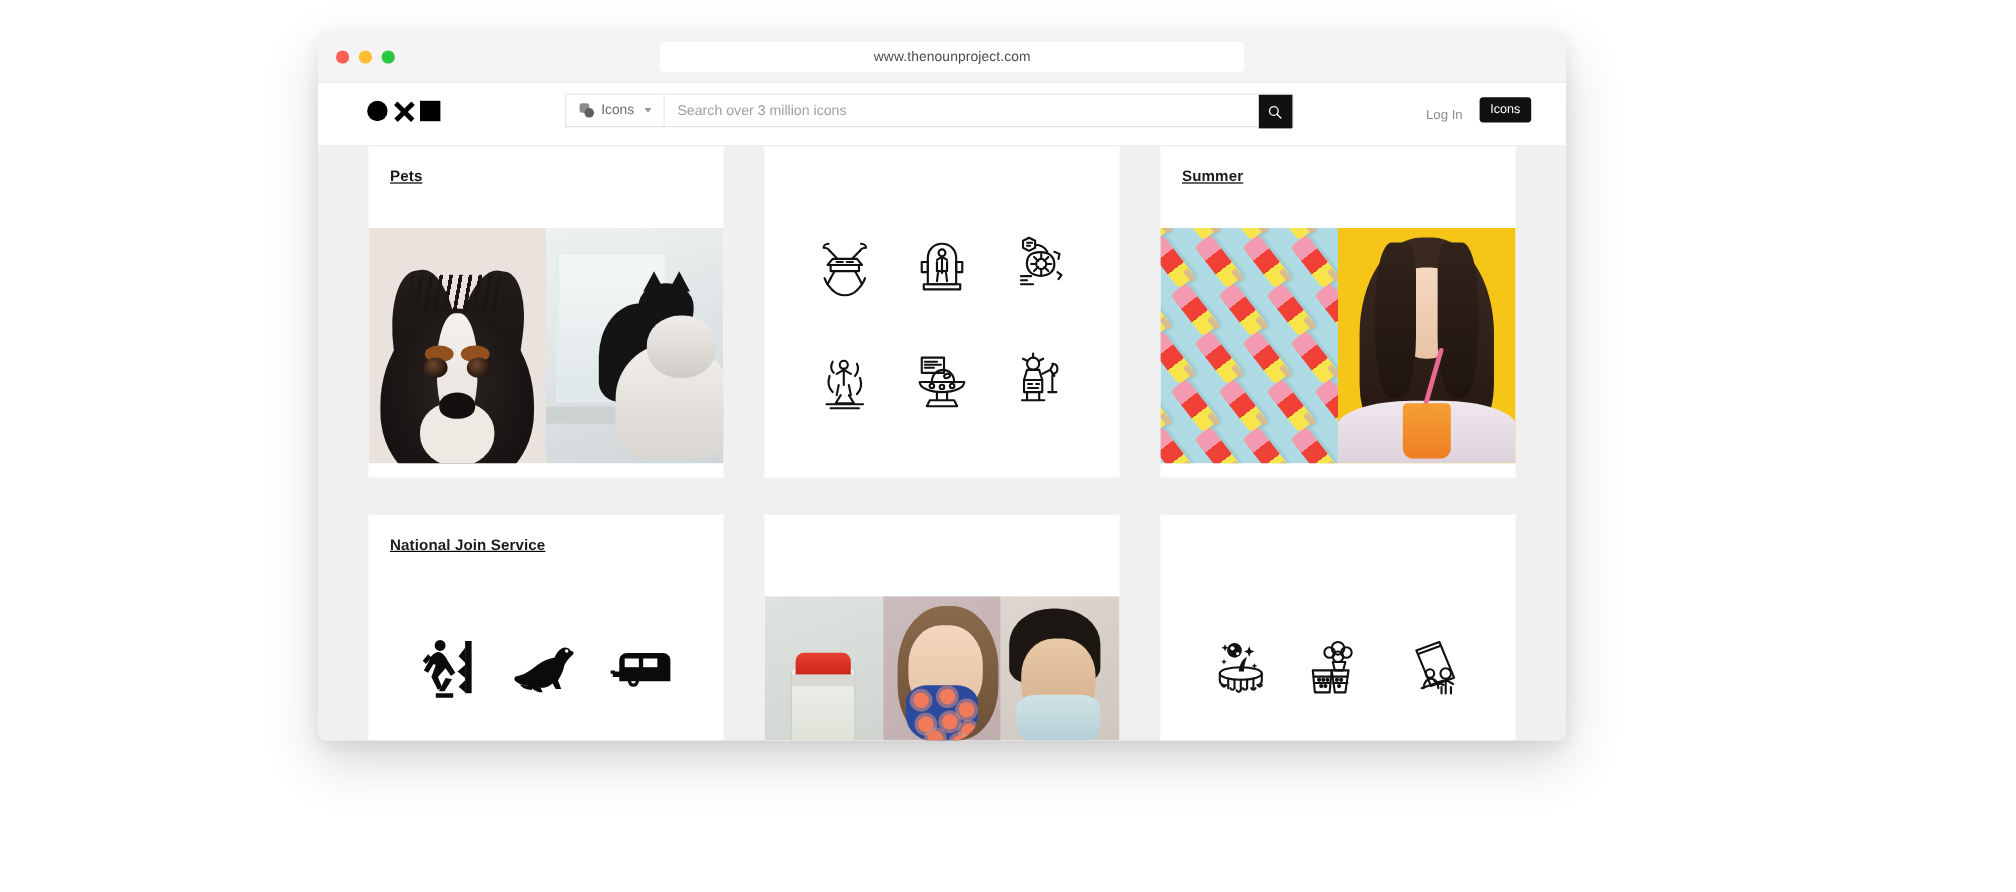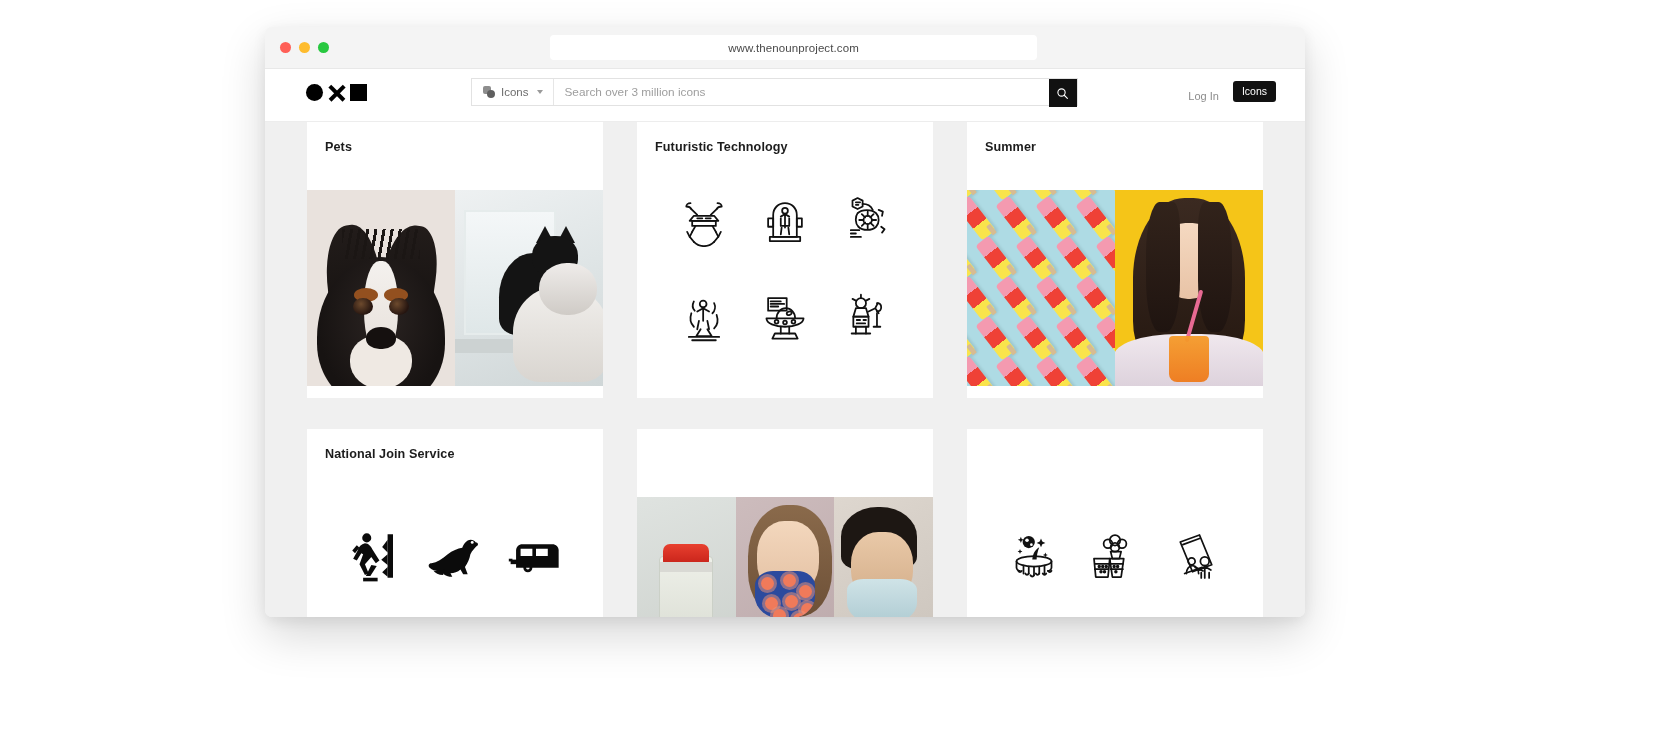--- a/index.html
+++ b/index.html
@@ -189,20 +189,21 @@
   #card-grid {
     display: grid;
     grid-template-columns: repeat(3, 1fr);
     column-gap: 34px;
     row-gap: 31px;
   }
   .card {
     background: #ffffff;
     overflow: hidden;
     position: relative;
+    text-decoration: underline;
   }
   .card-r1 { height: 276px; }
   .card-r2 { height: 276px; }
   .card-title {
     font-size: 12.6px;
     font-weight: bold;
     color: #1c1c1c;
     padding: 18px 0 0 18px;
     letter-spacing: 0.1px;
   }
@@ -566,21 +567,20 @@
               <div class="cat-ear be2"></div>
             <div class="cat-black"></div>
             <div class="cat-black-head"></div>
             <div class="cat-grey"></div>
             <div class="cat-grey-head"></div>
           </div>
         </div>
       </div>
 
       <div class="card card-r1">
-        <div class="card-title">Futuristic Technology</div>
         <div class="icon-grid-2x3">
 
           <div class="icon-cell">
             <svg width="54" height="54" viewBox="0 0 64 64" fill="none" stroke="#111" stroke-width="2.1" stroke-linecap="round" stroke-linejoin="round">
               <path d="M16 12c-3 0-5 2-5 4 3 0 5 1 6 3M48 12c3 0 5 2 5 4-3 0-5 1-6 3"></path>
               <path d="M17 19l7 7M47 19l-7 7"></path>
               <path d="M20 27h24l5 6H15z"></path>
               <rect x="18" y="33" width="28" height="6"></rect>
               <path d="M22 39l-4 7M42 39l4 7"></path>
               <path d="M18 46l-3 6M46 46l3 6"></path>

